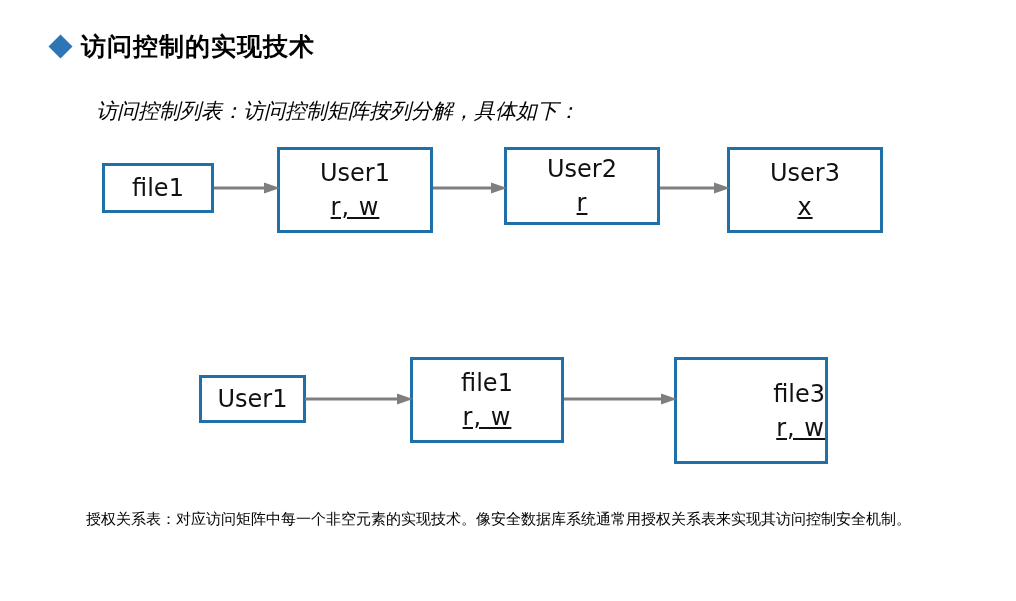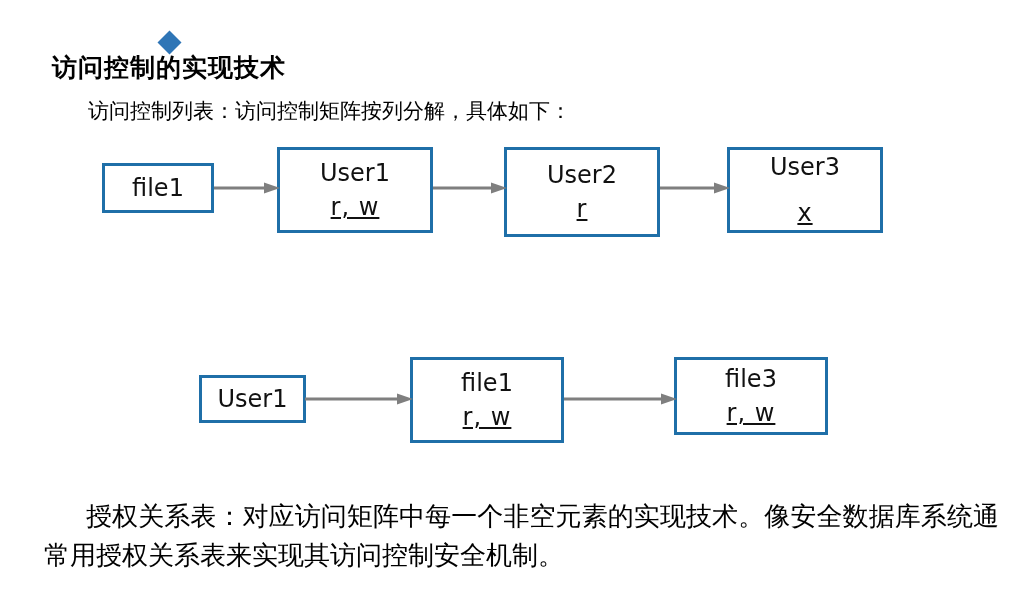--- a/index.html
+++ b/index.html
@@ -19,22 +19,21 @@
     overflow: hidden;
   }
 
   
   .heading-row {
     position: absolute;
     left: 52px;
     top: 34px;
     display: flex;
     align-items: center;
-    gap: 4px;
-    flex-direction: column;
+    gap: 12px;
   }
   .bullet-diamond {
     width: 17px;
     height: 17px;
     background: #2E75B6;
     transform: rotate(45deg);
     flex: 0 0 auto;
   }
   .heading-text {
     font-size: 25px;
@@ -44,34 +43,33 @@
     white-space: nowrap;
   }
 
   
   .para {
     position: absolute;
     font-size: 21px;
     line-height: 34px;
     white-space: nowrap;
   }
-  #para-acl  { left: 88px; top: 94px; }
+  #para-acl  { left: 96px; top: 94px; font-style: italic; }
   #para-cap  { left: 88px; top: 299px; }
 
   #para-auth {
     position: absolute;
     left: 44px;
     top: 499px;
     width: 955px;
-    font-size: 26px;
+    font-size: 15px;
     line-height: 39px;
     text-indent: 42px;
     text-align: justify;
     white-space: normal;
-    font-family: Liberation Mono, monospace;
   }
 
   
   .node {
     position: absolute;
     box-sizing: border-box;
     background: #ffffff;
     border: 3px solid #1F6FA8;
     display: flex;
     flex-direction: column;
@@ -80,27 +78,27 @@
     font-family: "DejaVu Sans", "Liberation Sans", sans-serif;
     font-size: 24px;
     line-height: 34px;
     color: #111111;
   }
   .node .l2 { letter-spacing: 1px; text-decoration: underline; }
 
   
   #node-file1-acl { left: 102px; top: 163px; width: 112px; height: 50px; }
   #node-user1-acl { left: 277px; top: 147px; width: 156px; height: 86px; }
-  #node-user2-acl { left: 504px; top: 147px; width: 156px; height: 90px; }
-  #node-user3-acl { left: 727px; top: 147px; width: 156px; height: 86px; justify-content: space-between; }
+  #node-user2-acl { left: 504px; top: 147px; width: 156px; height: 78px; }
+  #node-user3-acl { left: 727px; top: 147px; width: 156px; height: 86px; }
 
   
   #node-user1-cap { left: 199px; top: 375px; width: 107px; height: 48px; }
   #node-file1-cap { left: 410px; top: 357px; width: 154px; height: 86px; }
-  #node-file3-cap { left: 674px; top: 357px; width: 154px; height: 78px; }
+  #node-file3-cap { left: 674px; top: 357px; width: 154px; height: 107px; align-items: flex-end; }
 
   
   .arrow {
     position: absolute;
     height: 14px;
     display: block;
   }
   #arrow-acl-1 { left: 214px; top: 181px; width: 66px; }
   #arrow-acl-2 { left: 433px; top: 181px; width: 74px; }
   #arrow-acl-3 { left: 660px; top: 181px; width: 70px; }

